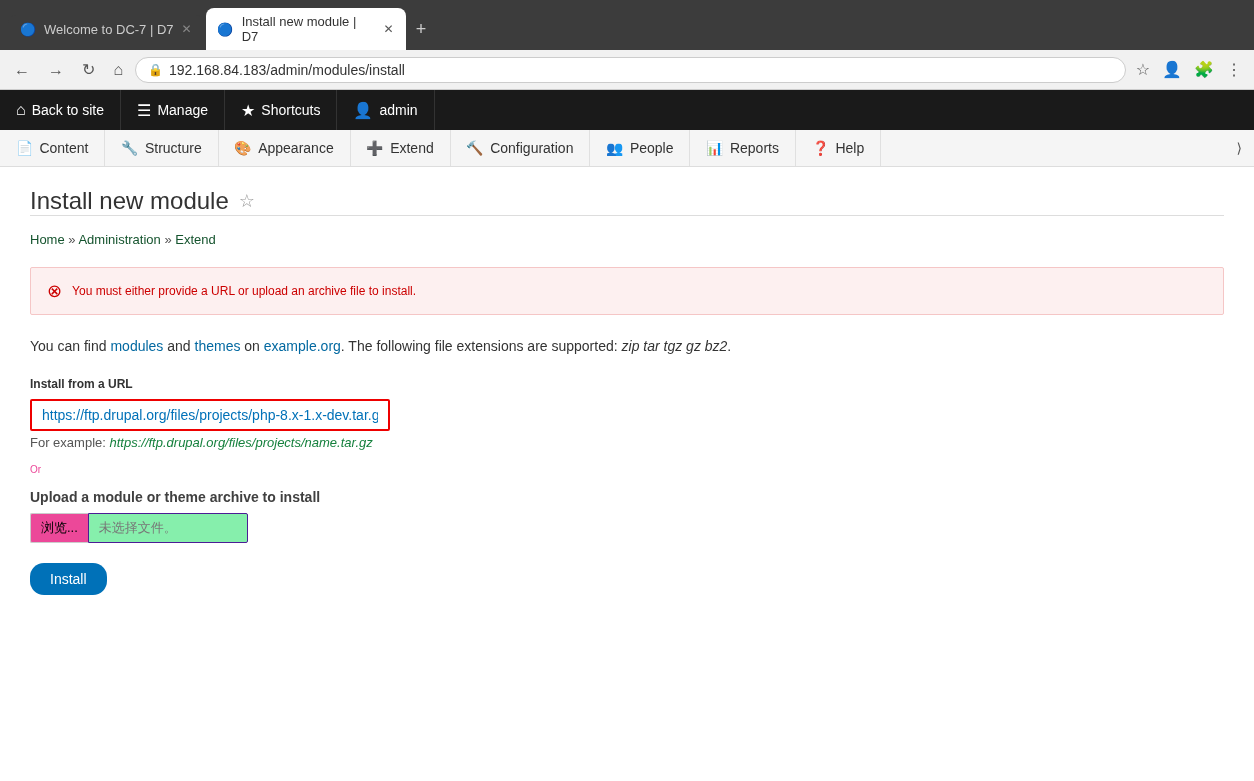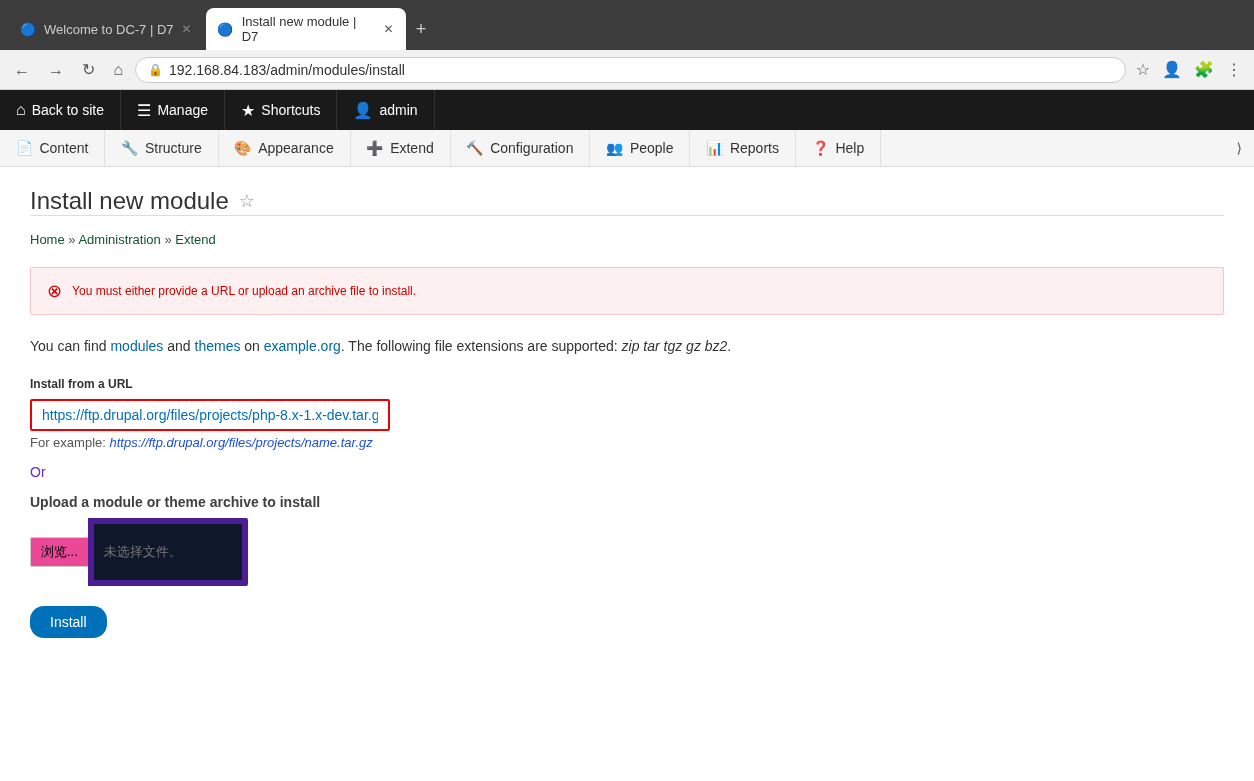--- a/index.html
+++ b/index.html
@@ -49,28 +49,28 @@
     .error-icon { color: #c00; font-size: 18px; flex-shrink: 0; }
     .error-text { color: #c00; font-size: 12px; }
 
     .description-text { font-size: 14px; color: #333; margin-bottom: 20px; line-height: 1.6; }
     .description-text a { color: #0369a1; text-decoration: none; }
     .description-text em { font-style: italic; }
 
     .section-label { font-weight: bold; font-size: 12px; color: #333; margin-bottom: 8px; }
     .url-input { width: 360px; padding: 6px 10px; border: 2px solid #e00; border-radius: 2px; font-size: 14px; color: #0071b8; outline: none; }
     .example-text { font-size: 13px; color: #555; margin-top: 4px; }
-    .example-text em { font-style: italic; color: #1d4ed8; }
-
-    .or-divider { font-size: 14px; color: #6d28d9; margin: 14px 0; }
+    .example-text em { font-style: italic; color: #15803d; }
+
+    .or-divider { font-size: 10px; color: #ec4899; margin: 14px 0; }
 
     .upload-section-label { font-weight: bold; font-size: 14px; color: #404040; margin-bottom: 8px; }
     .file-input-row { display: flex; align-items: center; gap: 0; }
     .file-browse-btn { background: #ec4899; border: 1px solid #ccc; border-right: none; padding: 5px 10px; font-size: 13px; cursor: pointer; border-radius: 2px 0 0 2px; }
-    .file-name-display { border: 6px solid #4c1d95; padding: 19px 10px; font-size: 13px; color: #777; min-width: 160px; border-radius: 0 2px 2px 0; background: #0f172a; }
+    .file-name-display { border: 1px solid #4c1d95; padding: 5px 10px; font-size: 13px; color: #777; min-width: 160px; border-radius: 0 2px 2px 0; background: #86efac; }
 
     .install-btn { background: #0071b8; color: #fff; border: none; padding: 8px 20px; font-size: 14px; border-radius: 14px; cursor: pointer; margin-top: 20px; }
 
     .page-wrapper { position: relative; }
   </style>
 </head>
 <body>
 
 <div class="page-wrapper">
 

